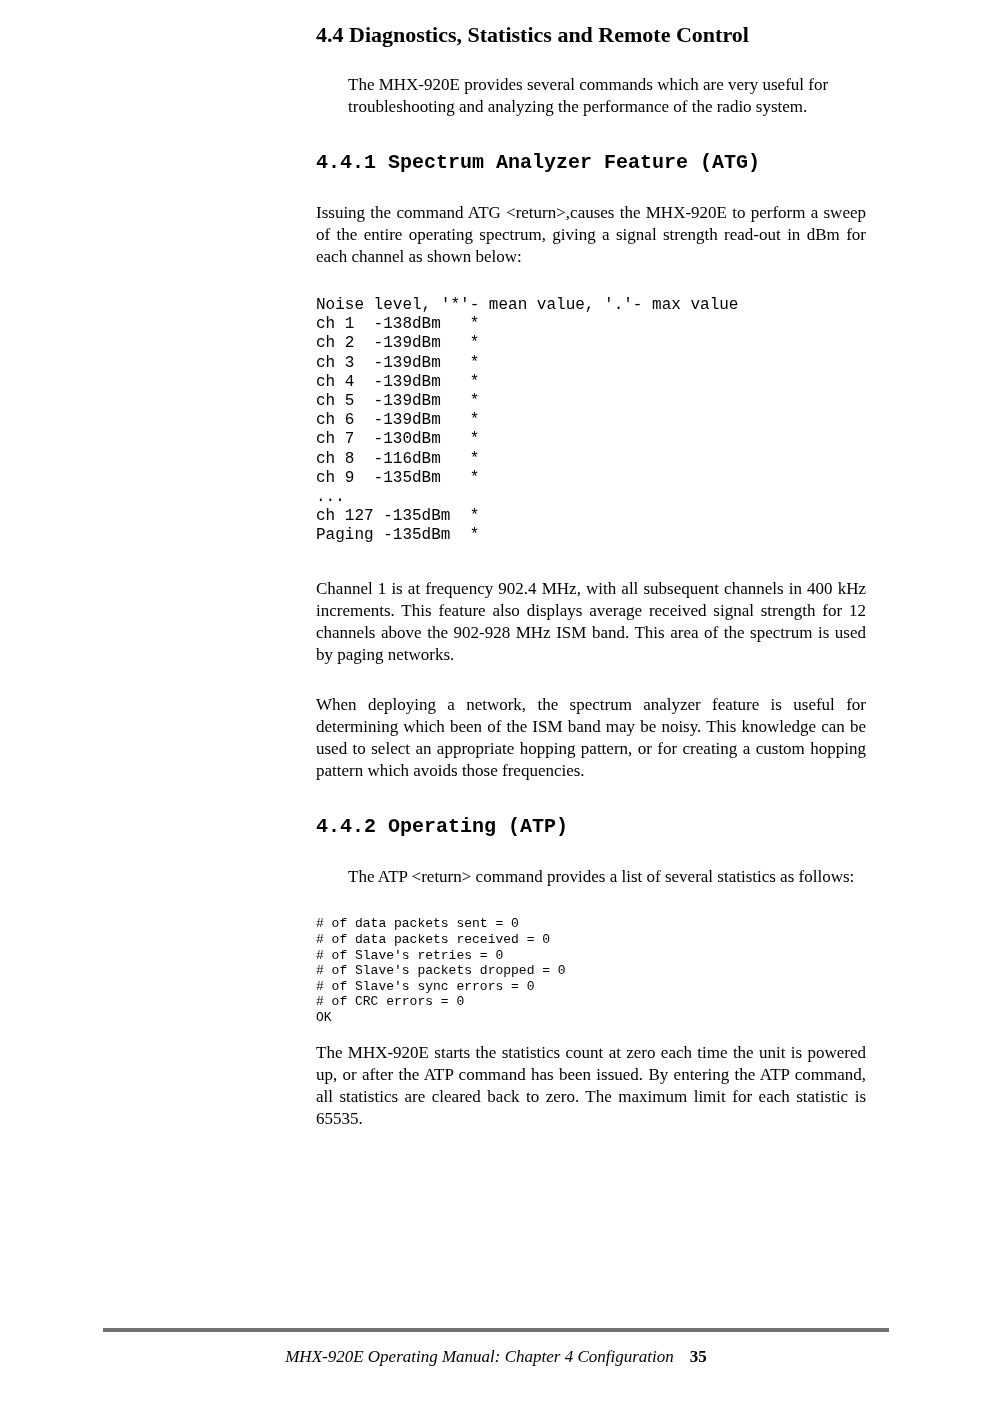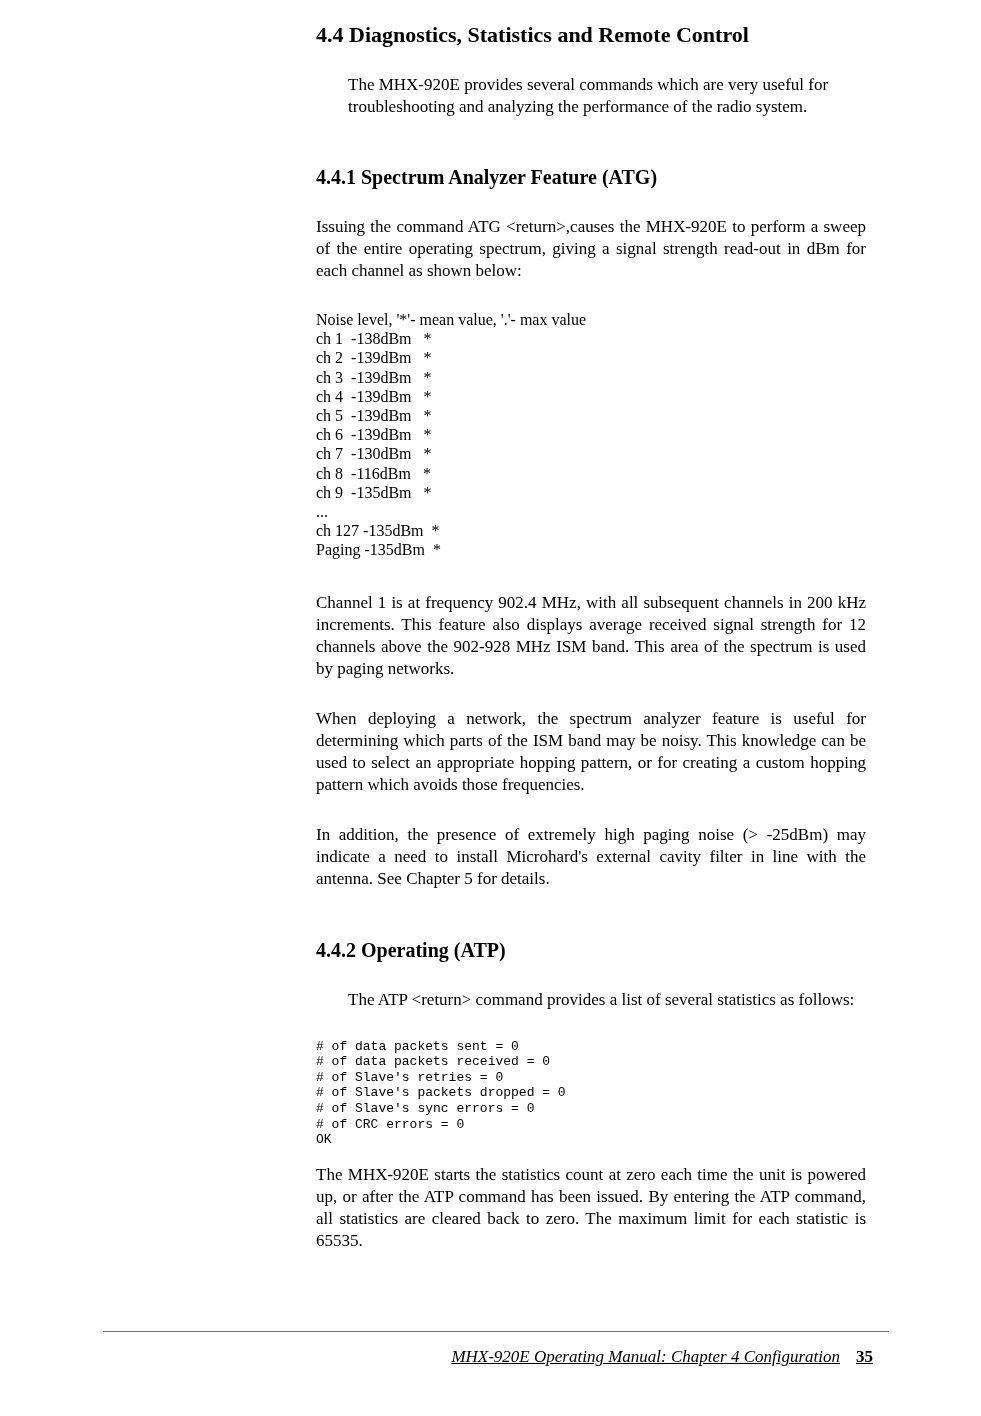--- a/index.html
+++ b/index.html
@@ -24,58 +24,58 @@
       padding-top: 5px;
     }
     h2.section-heading {
       font-size: 22px;
       font-weight: bold;
       margin-bottom: 8px;
     }
     h3.subsection-heading {
       font-size: 20px;
       font-weight: bold;
-      margin-top: 30px;
+      margin-top: 16px;
       margin-bottom: 10px;
+      font-family: Liberation Mono, monospace;
     }
     p.body-text {
       text-align: justify;
       margin-bottom: 12px;
     }
     p.body-text-left {
       text-align: left;
       margin-bottom: 12px;
       margin-left: 32px;
     }
     pre.mono-block {
-      font-family: Liberation Serif, serif;
+      font-family: Liberation Mono, monospace;
       font-size: 16px;
       white-space: pre;
       margin-bottom: 16px;
       line-height: 1.2;
     }
     pre.mono-block-tight {
       font-family: "Courier New", Courier, monospace;
       font-size: 13px;
       white-space: pre;
       margin-bottom: 0;
       line-height: 1.2;
     }
     .footer {
       position: absolute;
       bottom: 40px;
       left: 95px;
       right: 100px;
-      border-top: 1px solid #737373;
+      border-top: 4px solid #737373;
       padding-top: 6px;
       font-style: italic;
       font-size: 17px;
       display: flex;
-      justify-content: flex-end;
-      text-decoration: underline;
+      justify-content: center;
     }
     .footer .page-num {
       font-style: normal;
       font-weight: bold;
     }
   </style>
 </head>
 <body>
 
 <div class="page-content">
@@ -91,23 +91,22 @@
 ch 3  -139dBm   *
 ch 4  -139dBm   *
 ch 5  -139dBm   *
 ch 6  -139dBm   *
 ch 7  -130dBm   *
 ch 8  -116dBm   *
 ch 9  -135dBm   *
 ...
 ch 127 -135dBm  *
 Paging -135dBm  *</pre>
-  <p class="body-text">Channel 1 is at frequency 902.4 MHz, with all subsequent channels in 200 kHz increments.  This feature also displays average received signal strength for  12 channels above the 902-928 MHz ISM band.  This area of the spectrum is used by paging networks.</p>
-  <p class="body-text">When deploying a network, the spectrum analyzer feature is useful for determining which parts of the ISM band may be noisy.  This knowledge can be used to select an appropriate hopping pattern, or for creating a custom hopping pattern which avoids those frequencies.</p>
-  <p class="body-text">In addition, the presence of extremely high paging noise (&gt; -25dBm) may indicate a need to install Microhard's external cavity filter in line with the antenna.  See Chapter 5 for details.</p>
+  <p class="body-text">Channel 1 is at frequency 902.4 MHz, with all subsequent channels in 400 kHz increments.  This feature also displays average received signal strength for  12 channels above the 902-928 MHz ISM band.  This area of the spectrum is used by paging networks.</p>
+  <p class="body-text">When deploying a network, the spectrum analyzer feature is useful for determining which been of the ISM band may be noisy.  This knowledge can be used to select an appropriate hopping pattern, or for creating a custom hopping pattern which avoids those frequencies.</p>
 
   <h3 class="subsection-heading">4.4.2  Operating (ATP)</h3>
   <p class="body-text-left">The ATP &lt;return&gt; command provides a list of several statistics as follows:</p>
   <pre class="mono-block-tight"># of data packets sent = 0
 # of data packets received = 0
 # of Slave's retries = 0
 # of Slave's packets dropped = 0
 # of Slave's sync errors = 0
 # of CRC errors = 0
 OK</pre>

